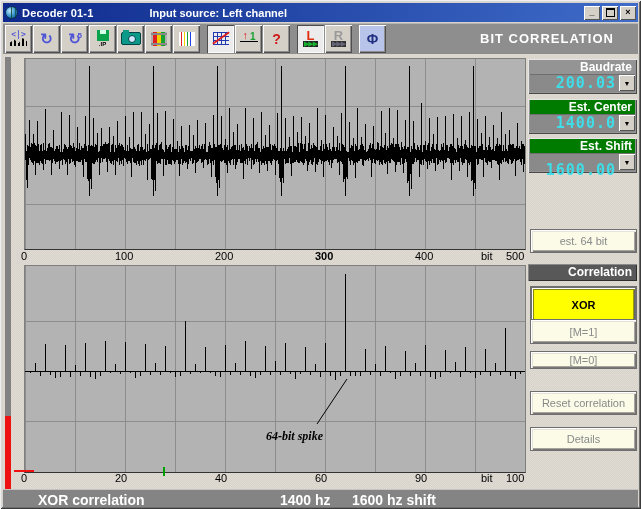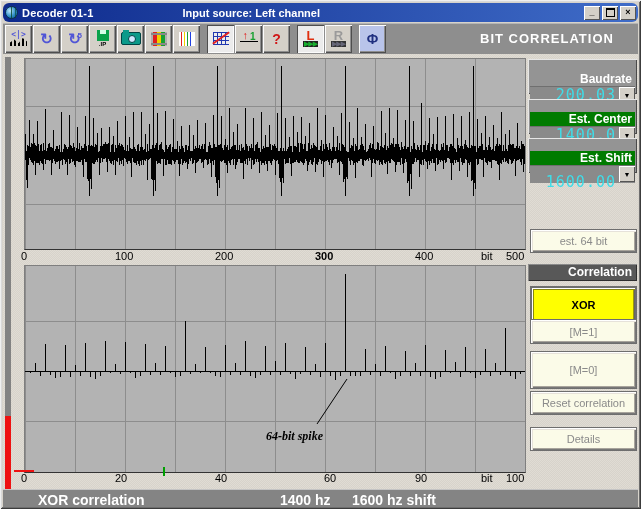--- a/index.html
+++ b/index.html
@@ -2,23 +2,23 @@
 <html><head>
 <meta charset="utf-8">
 <style>
   html,body{margin:0;padding:0;background:#9a9a9a;font-family:"Liberation Sans",sans-serif;}
   .window{position:relative;width:641px;height:509px;background:#d7d3cb;
     box-shadow:inset 1px 1px 0 #efefef, inset -1px -1px 0 #3c3c3c, inset 2px 2px 0 #d9d9d9, inset -2px -2px 0 #6e6e6e;
     overflow:hidden;}
   .dither{background-color:#d7d3cb;background-image:linear-gradient(45deg,#e0dcd4 25%,transparent 25%,transparent 75%,#e0dcd4 75%),linear-gradient(45deg,#e0dcd4 25%,transparent 25%,transparent 75%,#e0dcd4 75%);background-size:2px 2px;background-position:0 0,1px 1px;}
   
   .titlebar{position:absolute;left:3px;top:3px;width:635px;height:19px;
-    background:linear-gradient(to right,#0e2a8c,#3f6cc8);display:flex;align-items:center;padding:0 2px;box-sizing:border-box;border-radius:6px;}
+    background:linear-gradient(to right,#0e2a8c,#3f6cc8);display:flex;align-items:center;padding:0 2px;box-sizing:border-box;}
   .title-text{color:#fff;font-weight:bold;font-size:11px;margin-left:4px;letter-spacing:.2px;}
-  .subtitle-text{color:#fff;font-weight:bold;font-size:11px;margin-left:89px;}
+  .subtitle-text{color:#fff;font-weight:bold;font-size:11px;margin-left:56px;}
   .globe{width:13px;height:13px;border-radius:50%;background:radial-gradient(circle at 35% 35%,#bfe8ff,#2e8fc8 55%,#13527f);border:1px solid #0a3050;box-sizing:border-box;position:relative;flex:0 0 auto;}
   .globe:after{content:"";position:absolute;left:5px;top:0;width:3px;height:11px;border-left:1px solid rgba(10,70,40,.8);border-right:1px solid rgba(10,70,40,.6);}
   .winbtns{margin-left:auto;display:flex;gap:2px;}
   .winbtn{width:16px;height:14px;background:#d4d0c8;box-shadow:inset 1px 1px 0 #fff,inset -1px -1px 0 #555;
     font-size:9px;font-weight:bold;color:#000;display:flex;align-items:center;justify-content:center;line-height:1;}
   .winbtn .sq{width:7px;height:6px;border:1px solid #000;border-top-width:2px;}
   
   .toolbar{position:absolute;left:3px;top:23px;width:635px;height:31px;background:#8e8e8e;
     box-shadow:inset 0 1px 0 #b5b5b5;display:flex;align-items:center;}
   .tb-btn{width:27px;height:28px;margin-right:1px;background:#d4d0c8;box-shadow:inset 1px 1px 0 #fcfcfc,inset -1px -1px 0 #4e4e4e,inset -2px -2px 0 #8f8f8f;
@@ -61,25 +61,25 @@
   .ic-phase{color:#203080;font-weight:bold;font-size:14px;}
   
   .plot{position:absolute;background:#b3b3b3;border:1px solid #7f7f7f;border-bottom-color:#333;}
   .axis-label{position:absolute;color:#000;font-size:11px;font-family:"Liberation Sans",sans-serif;}
   .annotation{position:absolute;color:#000;font-size:12px;font-weight:bold;font-style:italic;font-family:"Liberation Serif",serif;}
   
   .level-track{position:absolute;left:5px;top:57px;width:6px;height:449px;background:#828282;}
   .level-fill{position:absolute;left:0;bottom:0;width:6px;background:#ee1111;}
   
   .ledbox{position:absolute;left:528px;width:109px;height:35px;background:#949494;
-    box-shadow:inset 1px 1px 0 #e6e6e6,inset -1px -1px 0 #4a4a4a;box-sizing:border-box;padding:13px 2px;}
+    box-shadow:inset 1px 1px 0 #e6e6e6,inset -1px -1px 0 #4a4a4a;box-sizing:border-box;padding:1px 2px;}
   .ledbox .lab{height:14px;font-size:12px;font-weight:bold;color:#fff;text-align:right;padding:0 3px;line-height:14px;}
   .ledbox .lab.green{background:#007b00;}
   .ledrow{display:flex;align-items:center;height:18px;background:#8a8a8a;box-shadow:inset 0 1px 0 #6f6f6f;}
-  .ledval{flex:1;text-align:right;font-family:"DejaVu Sans Mono",monospace;font-weight:normal;font-size:15px;letter-spacing:1px;color:#3fdde8;padding-right:3px;line-height:18px;}
+  .ledval{flex:1;text-align:right;font-family:"DejaVu Sans Mono",monospace;font-weight:bold;font-size:15px;letter-spacing:1px;color:#3fdde8;padding-right:3px;line-height:18px;}
   .dropbtn{width:16px;height:16px;background:#d4d0c8;box-shadow:inset 1px 1px 0 #fff,inset -1px -1px 0 #555;
     display:flex;align-items:center;justify-content:center;font-size:7px;color:#000;flex:0 0 auto;}
   
   .btn3d{position:absolute;left:530px;width:107px;background:#fbfbe8;color:#8a8a8a;font-size:11px;
     display:flex;align-items:center;justify-content:center;box-sizing:border-box;
     border:1px solid #6e6e6e;box-shadow:inset 1px 1px 0 #ffffff,inset 2px 2px 0 #e6e2da,inset -1px -1px 0 #777,inset -2px -2px 0 #a8a49c;}
   .btn3d.yellow{background:#ffff00;color:#000;font-weight:bold;box-shadow:inset 1px 1px 0 #fff,inset 2px 2px 0 #88880a,inset -1px -1px 0 #666,inset -2px -2px 0 #99990a;border:2px solid #6e6e6e;}
   .corr-head{position:absolute;left:528px;top:264px;width:109px;height:17px;background:#585858;color:#fff;
     font-size:12px;font-weight:bold;text-align:right;line-height:17px;padding-right:5px;box-sizing:border-box;
     box-shadow:inset 1px 1px 0 #8a8a8a,inset -1px -1px 0 #2e2e2e;}
@@ -811,21 +811,21 @@
       <line x1="470.5" y1="97" x2="470.5" y2="105" stroke="#000" stroke-width="1.5"></line>
       <line x1="480.5" y1="62" x2="480.5" y2="105" stroke="#000" stroke-width="1.5"></line>
       <line x1="490.5" y1="105" x2="490.5" y2="113" stroke="#000" stroke-width="1.5"></line>
       <line x1="500.5" y1="75" x2="500.5" y2="105" stroke="#000" stroke-width="1.5"></line>
       <line x1="292" y1="158" x2="322" y2="113" stroke="#000" stroke-width="1" shape-rendering="auto"></line>
     </svg>
   <div id="bot-labels">
       <span class="axis-label" style="left: 21px; top: 472px;">0</span>
       <span class="axis-label" style="left: 115px; top: 472px;">20</span>
       <span class="axis-label" style="left: 215px; top: 472px;">40</span>
-      <span class="axis-label" style="left: 324px; top: 472px;">60</span>
+      <span class="axis-label" style="left: 315px; top: 472px;">60</span>
       <span class="axis-label" style="left: 415px; top: 472px;">90</span>
       <span class="axis-label" style="left: 506px; top: 472px;">100</span>
       <span class="axis-label" style="left: 481px; top: 472px;">bit</span>
     </div>
   <div class="annotation" style="left:266px;top:429px;">64-bit spike</div>
   <div class="marker" style="left:14px;top:470px;width:20px;height:2px;background:#ee1111;"></div>
   <div class="marker" style="left:163px;top:467px;width:2px;height:9px;background:#00a000;"></div>
 
   <div class="ledbox" style="top:59px;">
     <div class="lab">Baudrate</div>
@@ -846,21 +846,21 @@
     <div class="ledrow">
       <span class="ledval" style="color: rgb(63, 221, 232); margin-top: 15px;">1600.00</span>
       <span class="dropbtn">▼</span>
     </div>
   </div>
 
   <div class="btn3d" style="top:229px;height:24px;">est. 64 bit</div>
   <div class="corr-head">Correlation</div>
   <div class="btn3d yellow" style="top: 286px; height: 38px; background: rgb(255, 255, 0);">XOR</div>
   <div class="btn3d" style="top:319px;height:25px;">[M=1]</div>
-  <div class="btn3d" style="top:351px;height:38px;">[M=0]</div>
+  <div class="btn3d" style="top:351px;height:18px;">[M=0]</div>
   <div class="btn3d" style="top:427px;height:24px;">Details</div>
   <div class="btn3d" style="top:391px;height:24px;">Reset correlation</div>
 
   <div class="statusbar">
     <span style="left:35px;">XOR correlation</span>
     <span style="left:277px;">1400 hz</span>
     <span style="left:349px;">1600 hz shift</span>
   </div>
 
 </div>

